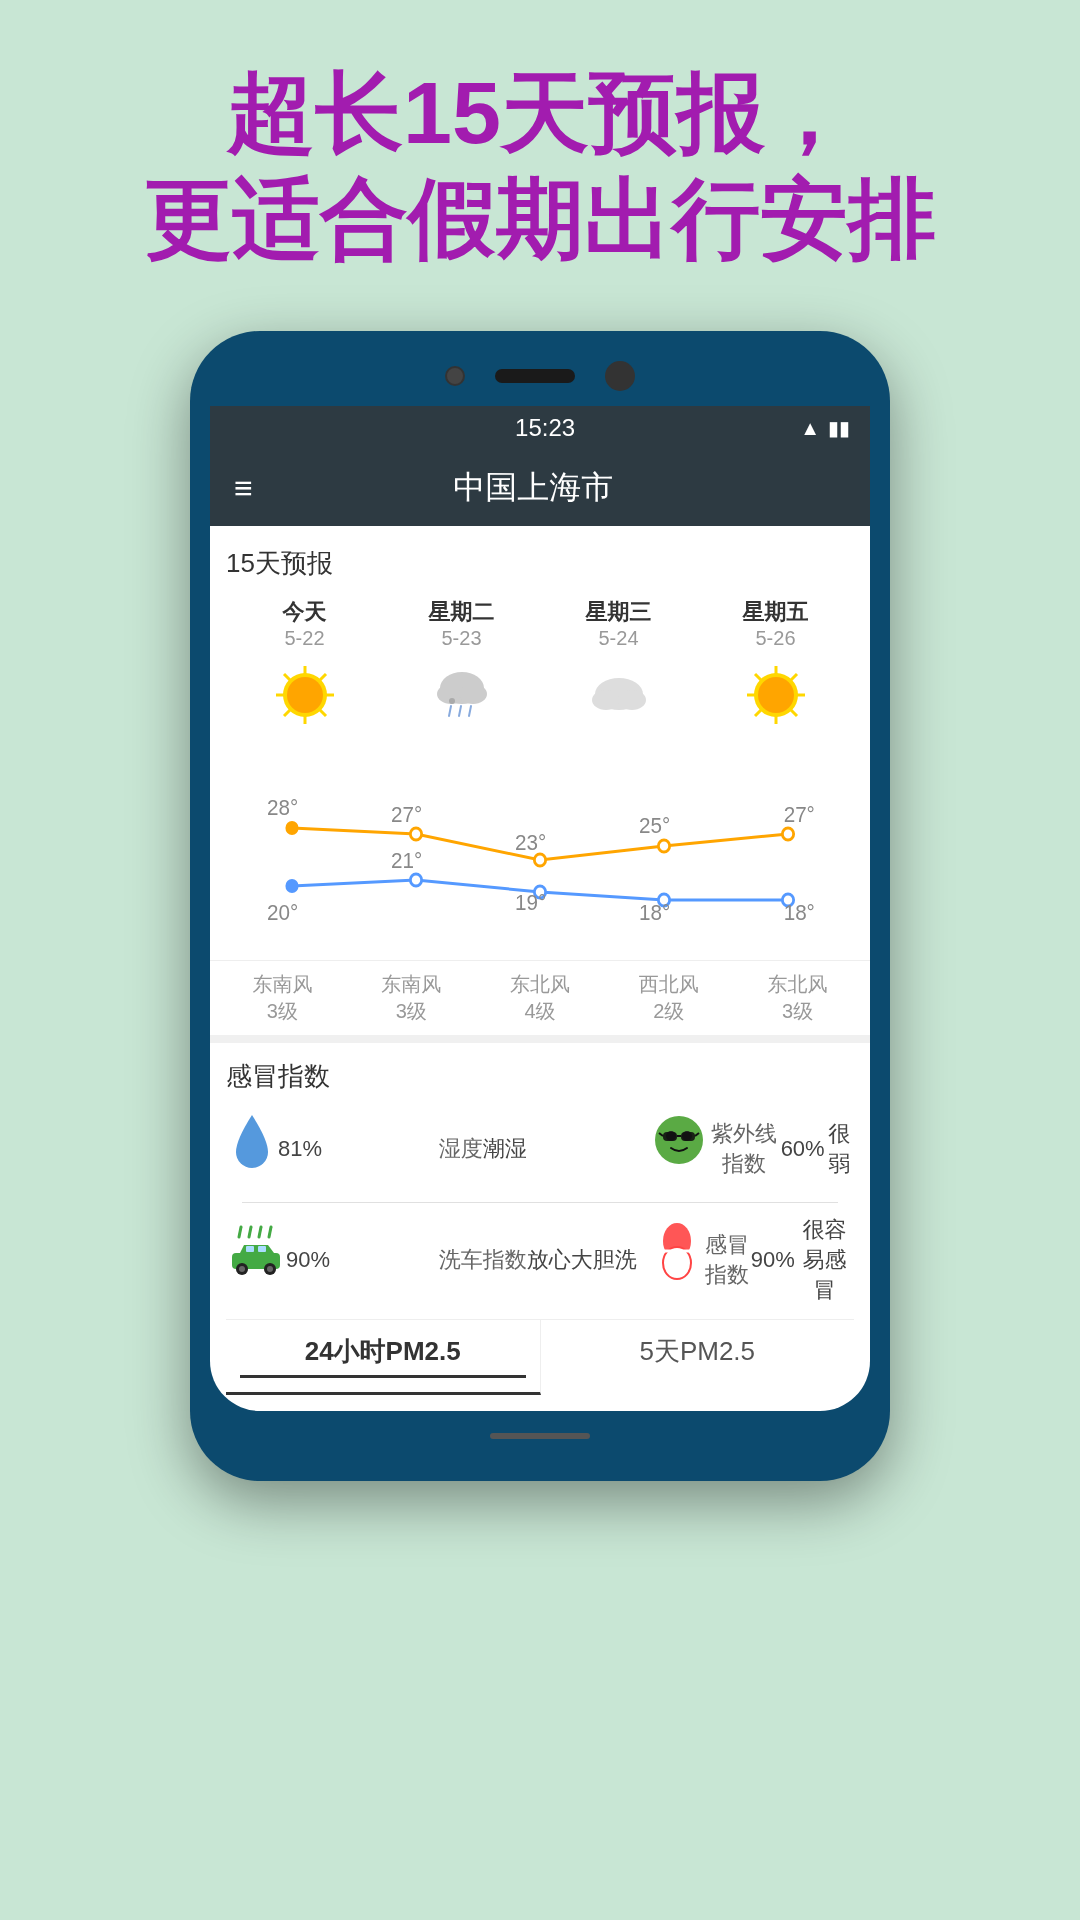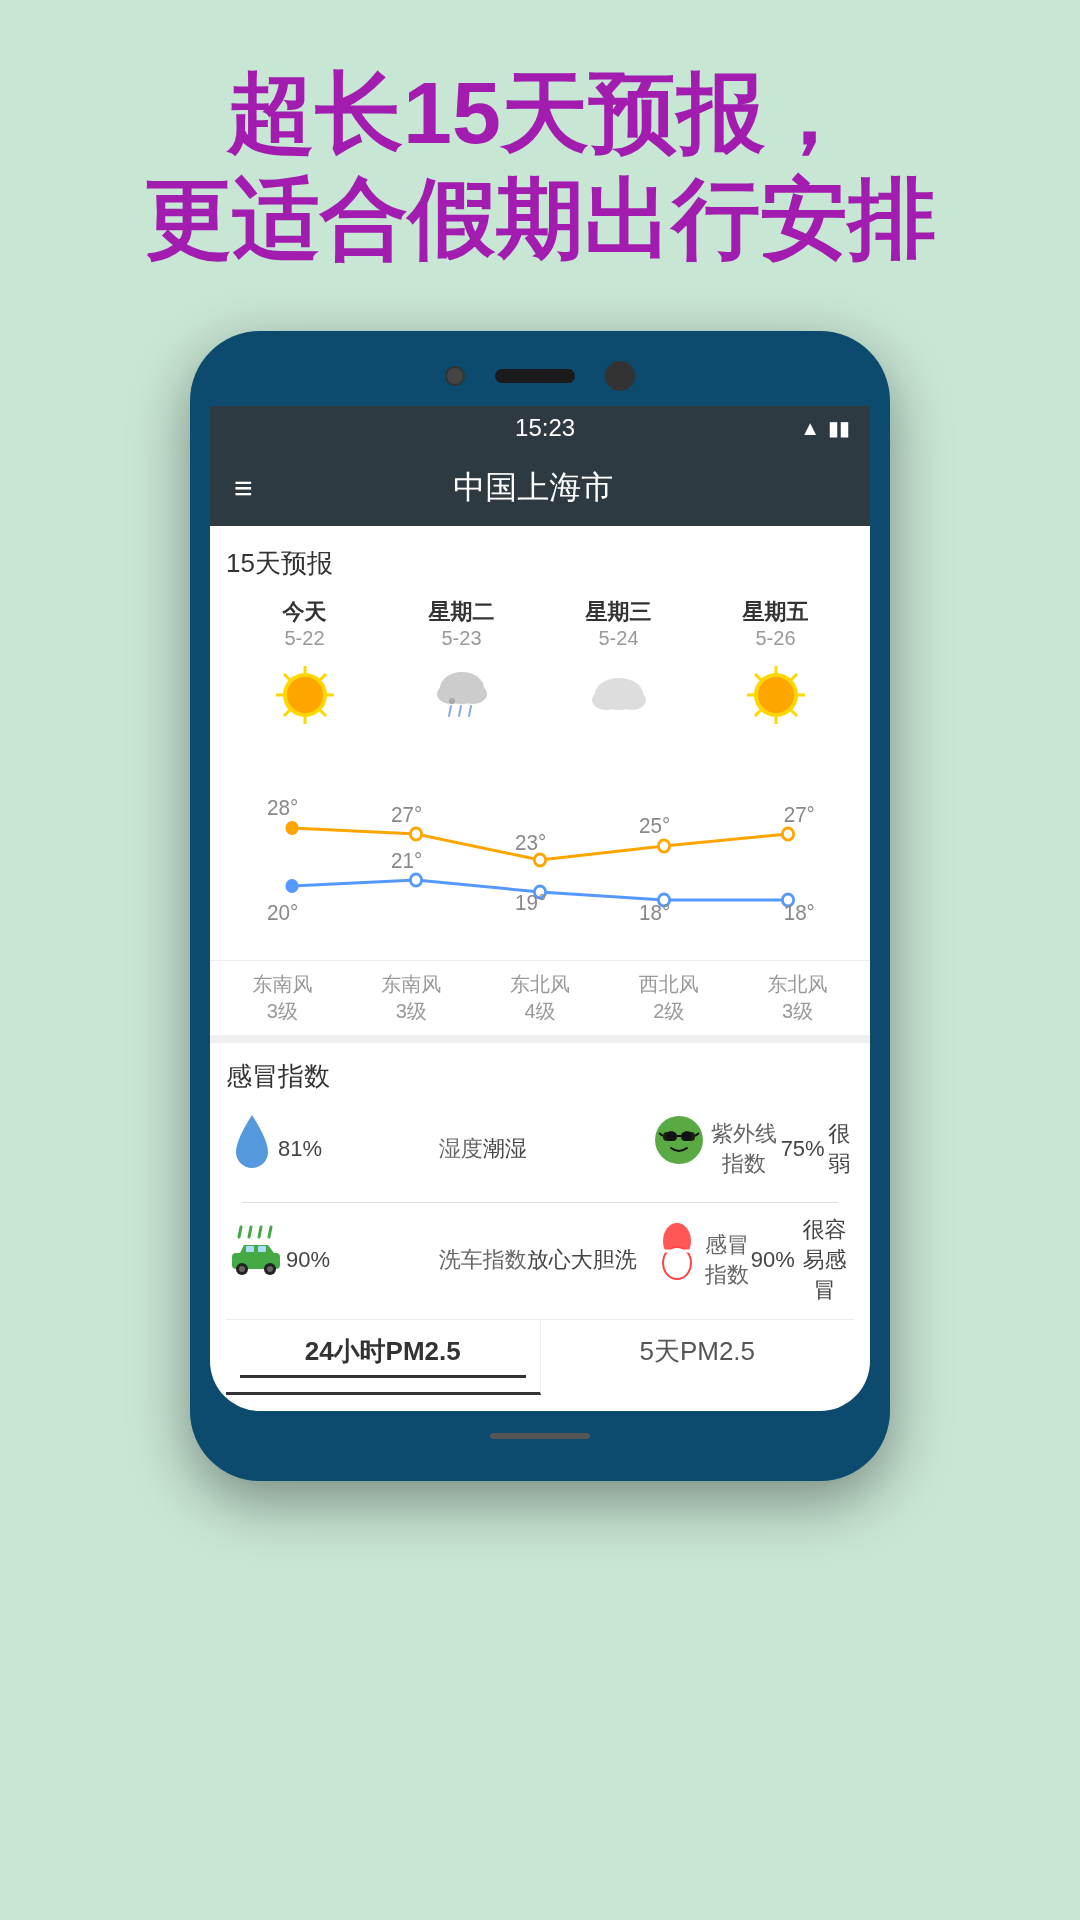--- a/index.html
+++ b/index.html
@@ -417,21 +417,21 @@
 
                 <rect x="12" y="20" width="14" height="9" rx="4" fill="#111" opacity="0.9"></rect>
                 <rect x="30" y="20" width="14" height="9" rx="4" fill="#111" opacity="0.9"></rect>
                 <line x1="26" y1="24" x2="30" y2="24" stroke="#111" stroke-width="2"></line>
                 <line x1="12" y1="24" x2="8" y2="21" stroke="#111" stroke-width="2"></line>
                 <line x1="44" y1="24" x2="48" y2="21" stroke="#111" stroke-width="2"></line>
                 <path d="M20 36 Q28 42 36 36" fill="none" stroke="#111" stroke-width="2" stroke-linecap="round"></path>
               </svg>
             </div>
             <div class="detail-label">紫外线指数</div>
-            <div class="detail-value">75%</div>
+            <div class="detail-value">60%</div>
             <div class="detail-value">很弱</div>
           </div>
         </div>
 
         <div class="divider"></div>
         <div style="height:12px"></div>
 
         <div class="details-row">
           <div class="detail-item">
             <div class="detail-icon">

